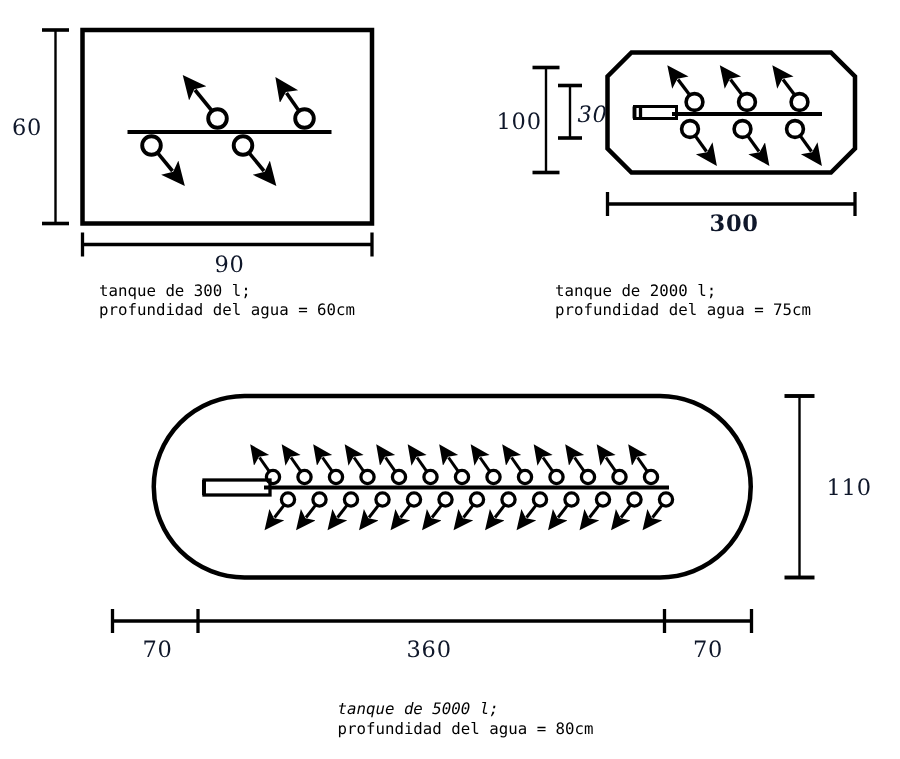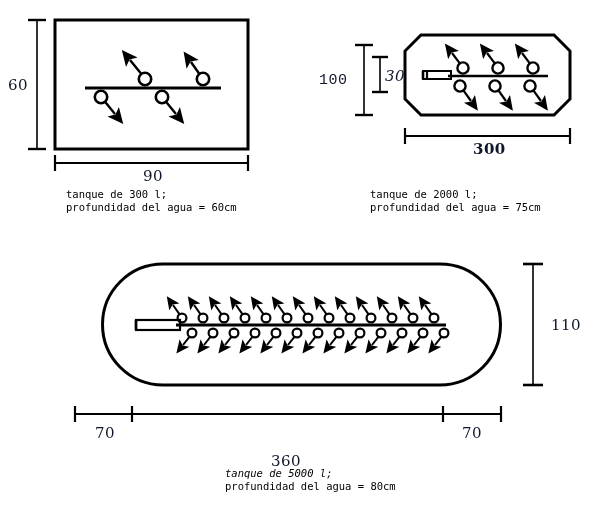--- a/index.html
+++ b/index.html
@@ -286,26 +286,26 @@
         <line x1="501" y1="406" x2="501" y2="422" stroke="#000" stroke-width="2.2"></line>
       </g>
     </g>
   </svg>
 
   <div class="dimtext" style="left:8px; top:76px;">60</div>
   <div class="dimtext" style="left:143px; top:167px;">90</div>
   <div class="caption" style="left:66px; top:188px;">tanque de 300 l;</div>
   <div class="caption" style="left:66px; top:201px;">profundidad del agua = 60cm</div>
 
-  <div class="dimtext" style="left:319px; top:72px;font-family:Liberation Mono, monospace;">100</div>
+  <div class="dimtext" style="left:331px; top:72px;">100</div>
   <div class="dimtext" style="left:385px; top:67px;font-style:italic;">30</div>
   <div class="dimtext" style="left:473px; top:140px;font-weight:bold;">300</div>
   <div class="caption" style="left:370px; top:188px;">tanque de 2000 l;</div>
   <div class="caption" style="left:370px; top:201px;">profundidad del agua = 75cm</div>
 
   <div class="dimtext" style="left:551px; top:316px;">110</div>
   <div class="dimtext" style="left:95px; top:424px;">70</div>
-  <div class="dimtext" style="left:271px; top:424px;margin-top:28px;">360</div>
+  <div class="dimtext" style="left:271px; top:424px;">360</div>
   <div class="dimtext" style="left:462px; top:424px;">70</div>
   <div class="caption" style="left:225px; top:467px;font-style:italic;">tanque de 5000 l;</div>
   <div class="caption" style="left:225px; top:480px;">profundidad del agua = 80cm</div>
 
 </div>
 
 </body></html>

